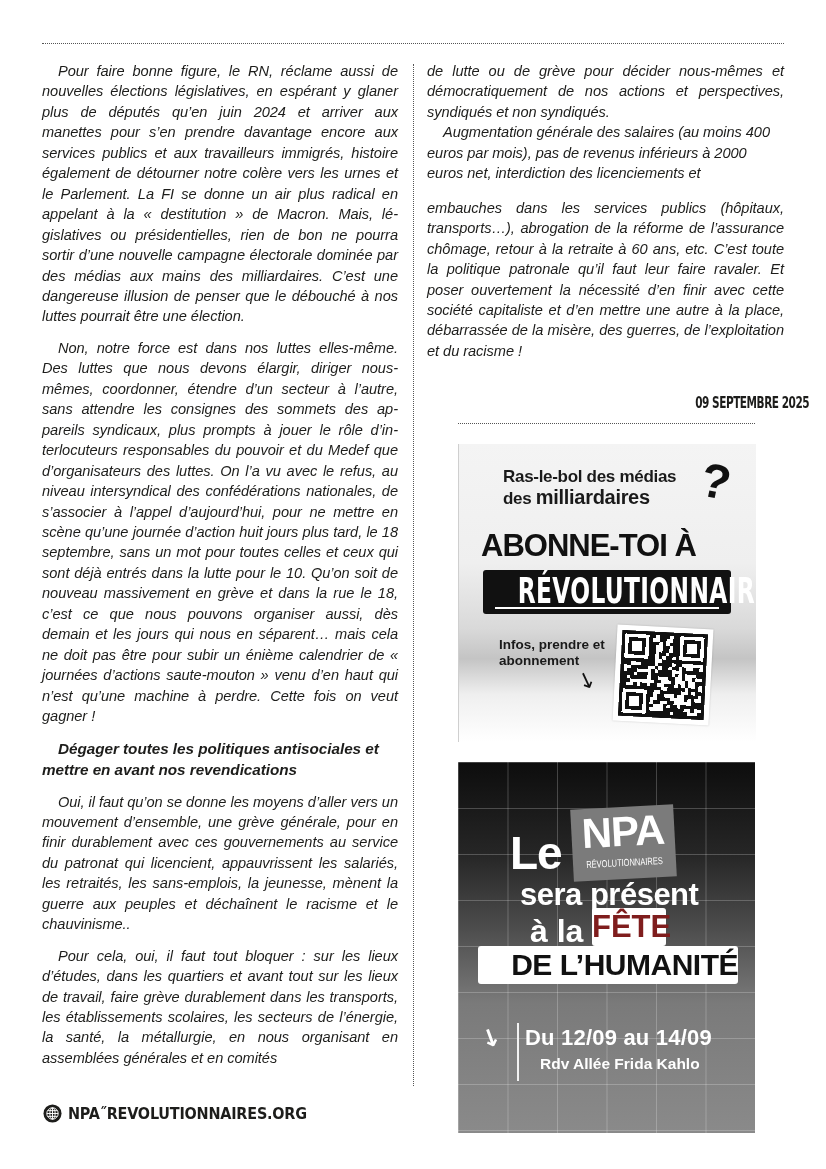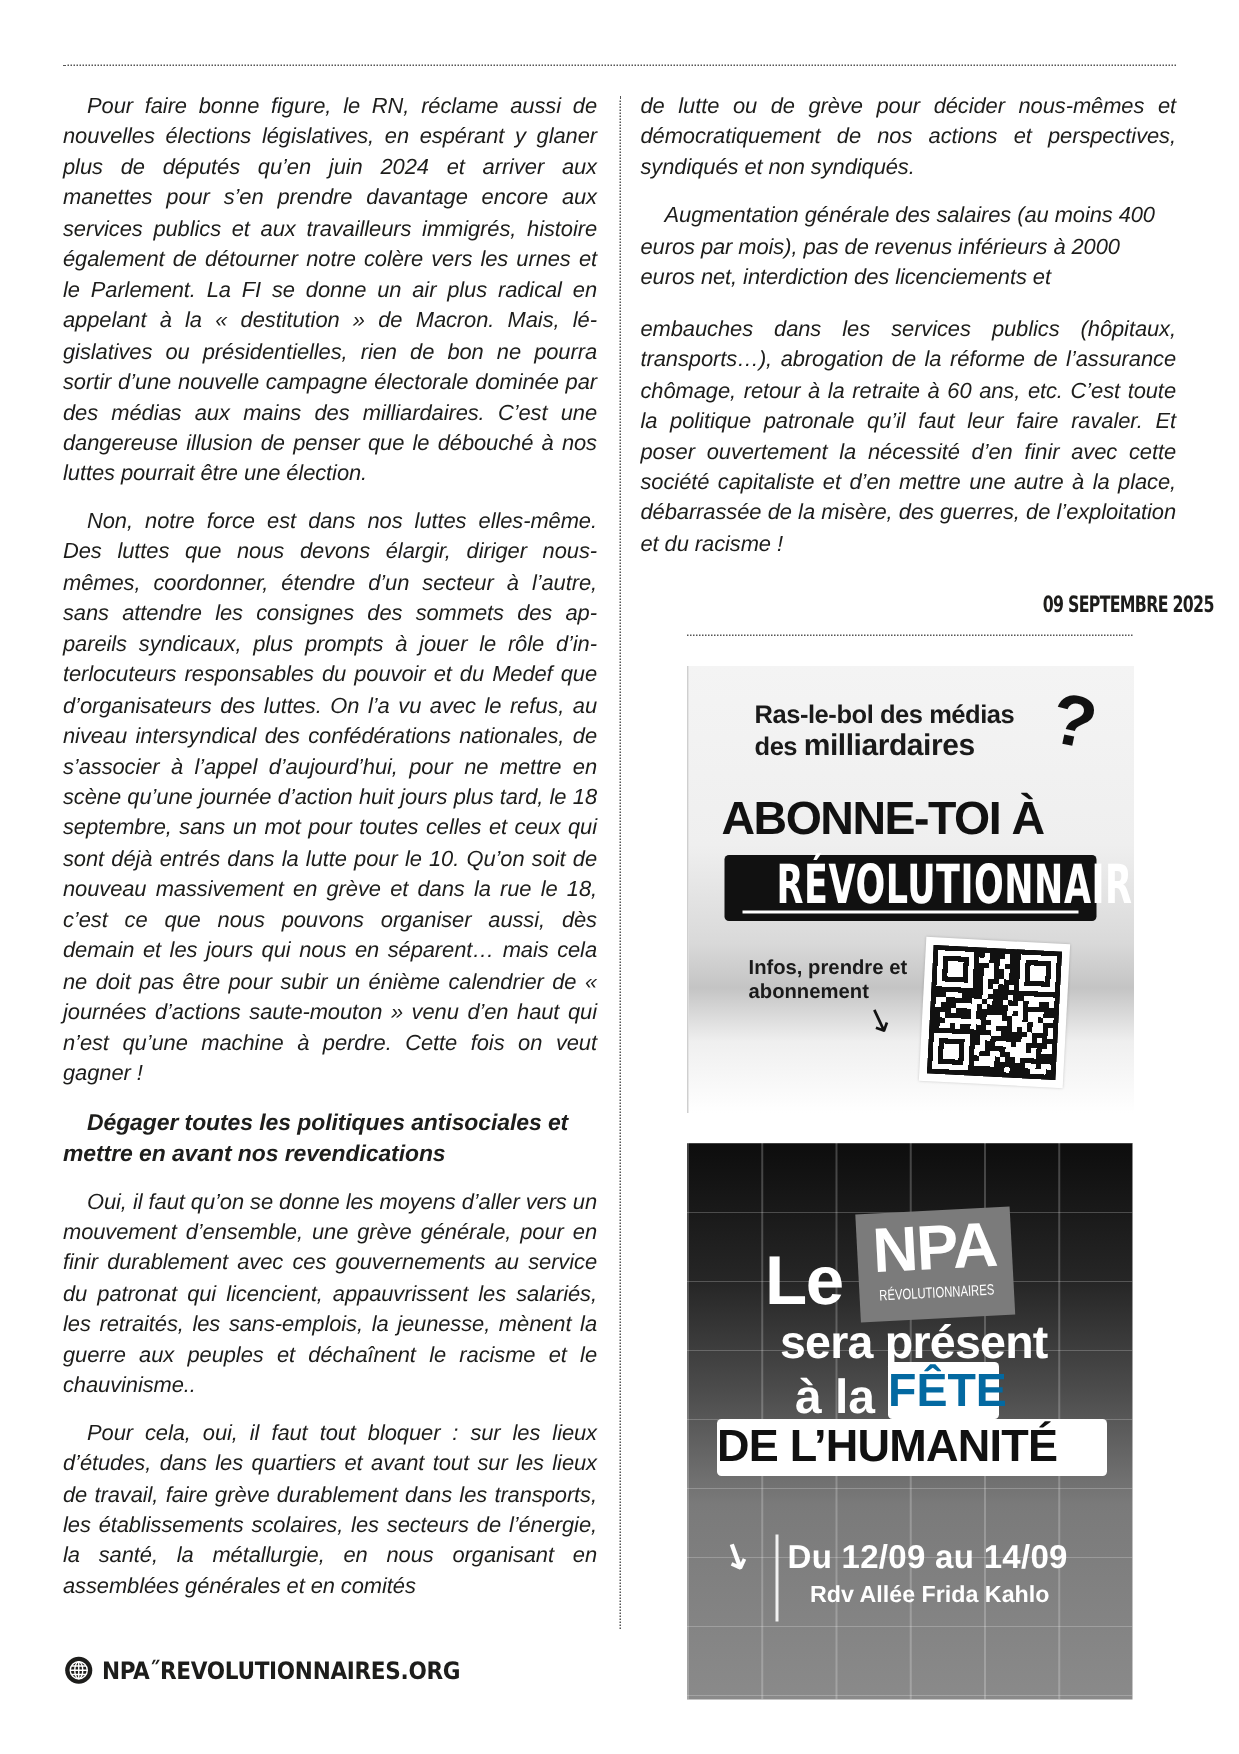--- a/index.html
+++ b/index.html
@@ -46,23 +46,23 @@
                background-image:linear-gradient(to right, rgba(255,255,255,0.22) 1px, transparent 1px),
                                 linear-gradient(to bottom, rgba(255,255,255,0.22) 1px, transparent 1px);
                background-size:49.5px 46px; }
   .ad2 .le { position:absolute; left:52px; top:64px; font-weight:bold; font-size:46px; color:#fff; letter-spacing:-1px; }
   .ad2 .npabox { position:absolute; left:114px; top:45px; width:103px; height:72px; background:#7b7b7b; transform:rotate(-3deg); }
   .ad2 .npa { position:absolute; left:0; top:0; width:100%; text-align:center; font-weight:bold; font-size:42px; line-height:50px; color:#fff; letter-spacing:-1px; }
   .ad2 .npasub { position:absolute; left:0; top:50px; width:100%; text-align:center; font-size:10px; color:#fff; transform:scaleX(0.75); }
   .ad2 .sera { position:absolute; left:62px; top:115px; font-weight:bold; font-size:31px; color:#fff; letter-spacing:-0.5px; }
   .ad2 .ala { position:absolute; left:72px; top:151px; font-weight:bold; font-size:32px; color:#fff; }
   .ad2 .fetebox { position:absolute; left:134px; top:146px; width:74px; height:38px; background:#fff; border-radius:3px; }
-  .ad2 .fete { position:absolute; left:0; top:0; width:100%; font-weight:bold; font-size:31px; line-height:38px; color:#0369a1; }
+  .ad2 .fete { position:absolute; left:0; top:0; width:100%; font-weight:bold; font-size:31px; line-height:38px; color:#7f1d1d; }
   .ad2 .humbox { position:absolute; left:20px; top:184px; width:260px; height:38px; background:#fff; border-radius:3px; }
-  .ad2 .hum { position:absolute; left:0; top:0; width:100%; text-align:left; font-weight:bold; font-size:30px; line-height:38px; color:#111; letter-spacing:-0.5px; }
+  .ad2 .hum { position:absolute; left:0; top:0; width:100%; text-align:right; font-weight:bold; font-size:30px; line-height:38px; color:#111; letter-spacing:-0.5px; }
   .ad2 .darrow { position:absolute; left:22px; top:262px; font-size:24px; color:#fff; font-weight:bold; transform:rotate(25deg); }
   .ad2 .vbar { position:absolute; left:59px; top:261px; width:2px; height:58px; background:#f2f2f2; }
   .ad2 .dates { position:absolute; left:67px; top:263px; font-weight:bold; font-size:22px; color:#fff; letter-spacing:0.2px; }
   .ad2 .rdv { position:absolute; left:82px; top:293px; font-weight:bold; font-size:15.5px; color:#fff; }
   
   .footer { position:absolute; left:43px; top:1104px; display:flex; align-items:center; gap:6px; }
   .footer .globe { width:19px; height:19px; }
   .footer .url { font-weight:bold; font-size:16px; color:#1d1d1b; letter-spacing:-0.2px;
                  font-family:"DejaVu Sans Condensed","DejaVu Sans", sans-serif; }
 </style>
@@ -74,21 +74,21 @@
 
 <div id="left" class="col">
   <p>Pour faire bonne figure, le RN, réclame aussi de nouvelles élections législatives, en espérant y gla­ner plus de députés qu’en juin 2024 et arriver aux manettes pour s’en prendre davantage encore aux services publics et aux travailleurs immigrés, histoire également de détourner notre colère vers les urnes et le Parlement. La FI se donne un air plus radical en appelant à la « destitution » de Macron. Mais, lé­gislatives ou présidentielles, rien de bon ne pourra sortir d’une nouvelle campagne électorale dominée par des médias aux mains des milliardaires. C’est une dangereuse illusion de penser que le débouché à nos luttes pourrait être une élection.</p>
   <p>Non, notre force est dans nos luttes elles-même. Des luttes que nous devons élargir, diriger nous-mêmes, coordonner, étendre d’un secteur à l’autre, sans attendre les consignes des sommets des ap­pareils syndicaux, plus prompts à jouer le rôle d’in­terlocuteurs responsables du pouvoir et du Medef que d’organisateurs des luttes. On l’a vu avec le refus, au niveau intersyndical des confédérations nationales, de s’associer à l’appel d’aujourd’hui, pour ne mettre en scène qu’une journée d’action huit jours plus tard, le 18 septembre, sans un mot pour toutes celles et ceux qui sont déjà entrés dans la lutte pour le 10. Qu’on soit de nouveau massive­ment en grève et dans la rue le 18, c’est ce que nous pouvons organiser aussi, dès demain et les jours qui nous en séparent… mais cela ne doit pas être pour subir un énième calendrier de « journées d’actions saute-mouton » venu d’en haut qui n’est qu’une ma­chine à perdre. Cette fois on veut gagner !</p>
   <div class="subhead">Dégager toutes les politiques antisociales et mettre en avant nos revendications</div>
   <p>Oui, il faut qu’on se donne les moyens d’aller vers un mouvement d’ensemble, une grève générale, pour en finir durablement avec ces gouvernements au service du patronat qui licencient, appauvrissent les salariés, les retraités, les sans-emplois, la jeu­nesse, mènent la guerre aux peuples et déchaînent le racisme et le chauvinisme..</p>
   <p style="margin-bottom:0">Pour cela, oui, il faut tout bloquer : sur les lieux d’études, dans les quartiers et avant tout sur les lieux de travail, faire grève durablement dans les transports, les établissements scolaires, les sec­teurs de l’énergie, la santé, la métallurgie, en nous organisant en assemblées générales et en comités</p>
 </div>
 
 <div id="right" class="col">
-  <p class="noindent" style="margin-bottom:12px">de lutte ou de grève pour décider nous-mêmes et démocratiquement de nos actions et perspectives, syndiqués et non syndiqués.</p>
+  <p class="noindent" style="margin-bottom:0">de lutte ou de grève pour décider nous-mêmes et démocratiquement de nos actions et perspectives, syndiqués et non syndiqués.</p>
   <p style="margin-bottom:14px;text-align:left">Augmentation générale des salaires (au moins 400 euros par mois), pas de revenus inférieurs à 2000 euros net, interdiction des licenciements et</p>
   <p class="noindent">embauches dans les services publics (hôpitaux, transports…), abrogation de la réforme de l’assu­rance chômage, retour à la retraite à 60 ans, etc. C’est toute la politique patronale qu’il faut leur faire rava­ler. Et poser ouvertement la nécessité d’en finir avec cette société capitaliste et d’en mettre une autre à la place, débarrassée de la misère, des guerres, de l’exploitation et du racisme !</p>
 </div>
 
 <div class="date">09 SEPTEMBRE 2025</div>
 <div class="dots-short"></div>
 
 <div class="ad1">
   <div class="q1">
     <div>Ras-le-bol des médias</div>

